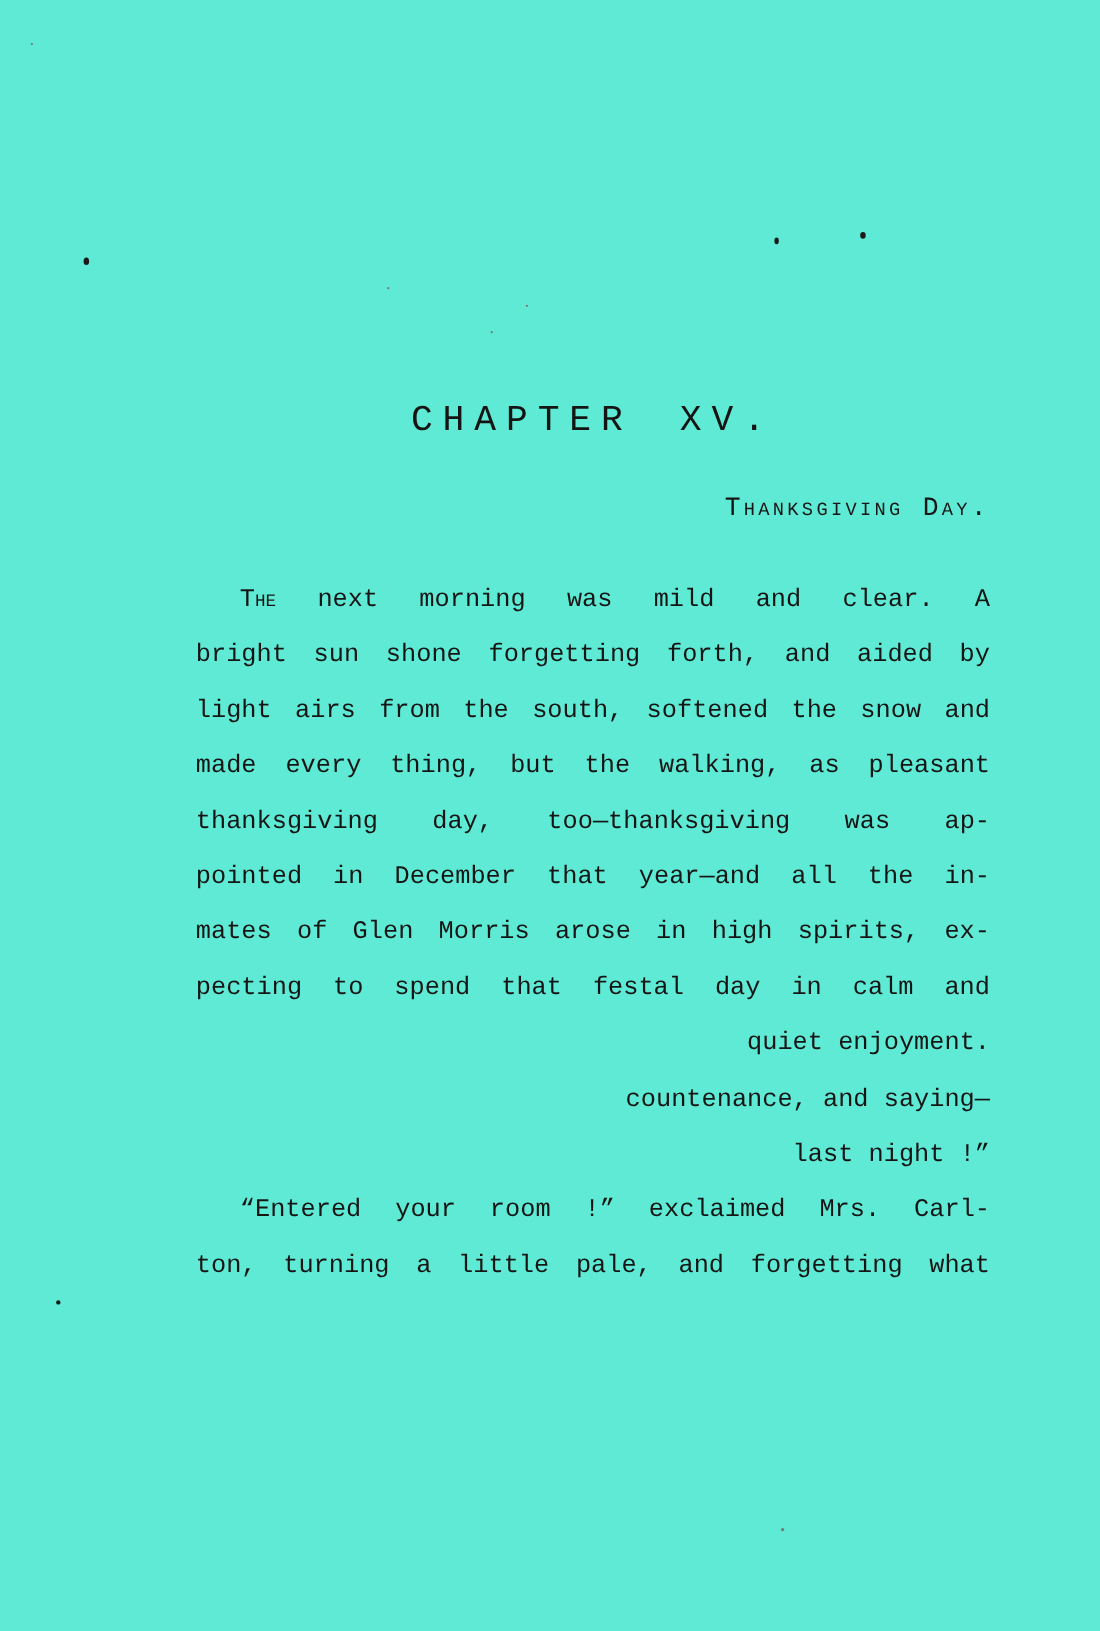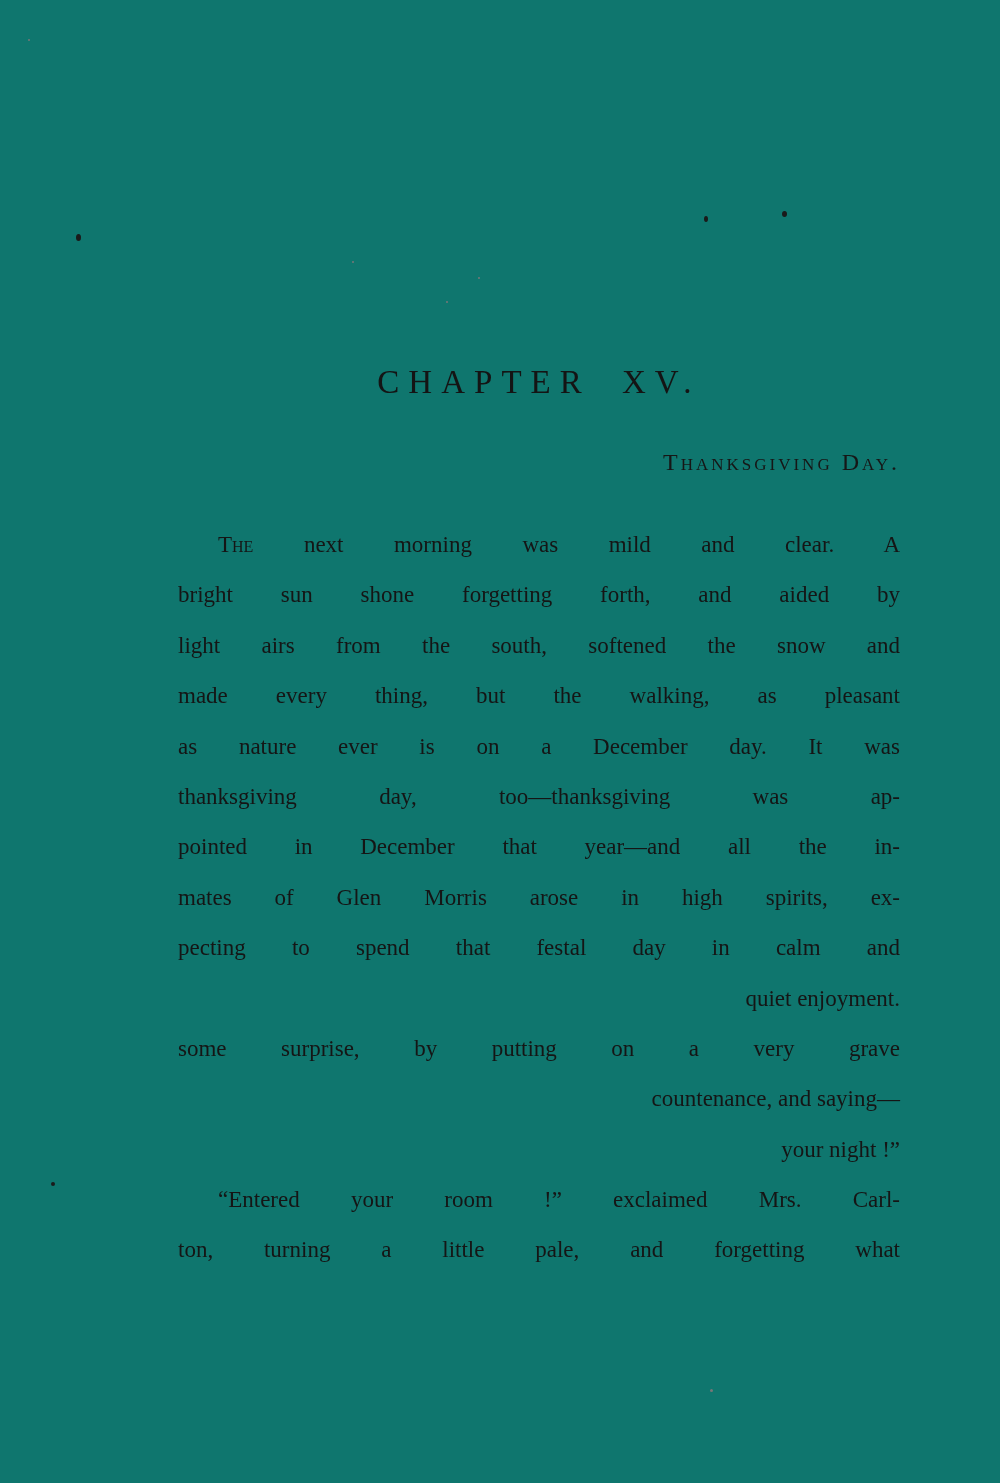--- a/index.html
+++ b/index.html
@@ -4,23 +4,23 @@
 <style>
   html, body {
     margin: 0;
     padding: 0;
     background: #ffffff;
   }
   .page {
     position: relative;
     width: 1000px;
     height: 1483px;
-    background: #0f766e;
+    background: #5eead4;
     color: #111111;
-    font-family: Liberation Serif, serif;
+    font-family: Liberation Mono, monospace;
     overflow: hidden;
   }
   .column {
     position: absolute;
     left: 178px;
     top: 0;
     width: 722px;
   }
   .chapter-heading {
     position: absolute;
@@ -102,27 +102,25 @@
 
     <h1 class="chapter-heading">CHAPTER XV.</h1>
 
     <div class="chapter-subheading">Thanksgiving Day.</div>
 
     <div class="body-text">
       <div class="line just indent"><span class="lead">The</span> <span>next morning was mild and clear.  A</span></div>
       <div class="line just">bright sun shone forgetting forth, and aided by</div>
       <div class="line just">light airs from the south, softened the snow and</div>
       <div class="line just">made every thing, but the walking, as pleasant</div>
-      <div class="line just">as nature ever is on a December day.  It was</div>
       <div class="line just">thanksgiving day, too—thanksgiving was ap-</div>
       <div class="line just">pointed in December that year—and all the in-</div>
       <div class="line just">mates of Glen Morris arose in high spirits, ex-</div>
       <div class="line just">pecting to spend that festal day in calm and</div>
       <div class="line end">quiet enjoyment.</div>
-      <div class="line just">some surprise, by putting on a very grave</div>
       <div class="line end">countenance, and saying—</div>
-      <div class="line end">your night !”</div>
+      <div class="line end">last night !”</div>
       <div class="line just indent">“Entered your room !” exclaimed Mrs. Carl-</div>
       <div class="line just">ton, turning a little pale, and forgetting what</div>
     </div>
 
   </div>
 </div>
 
 </body></html>

